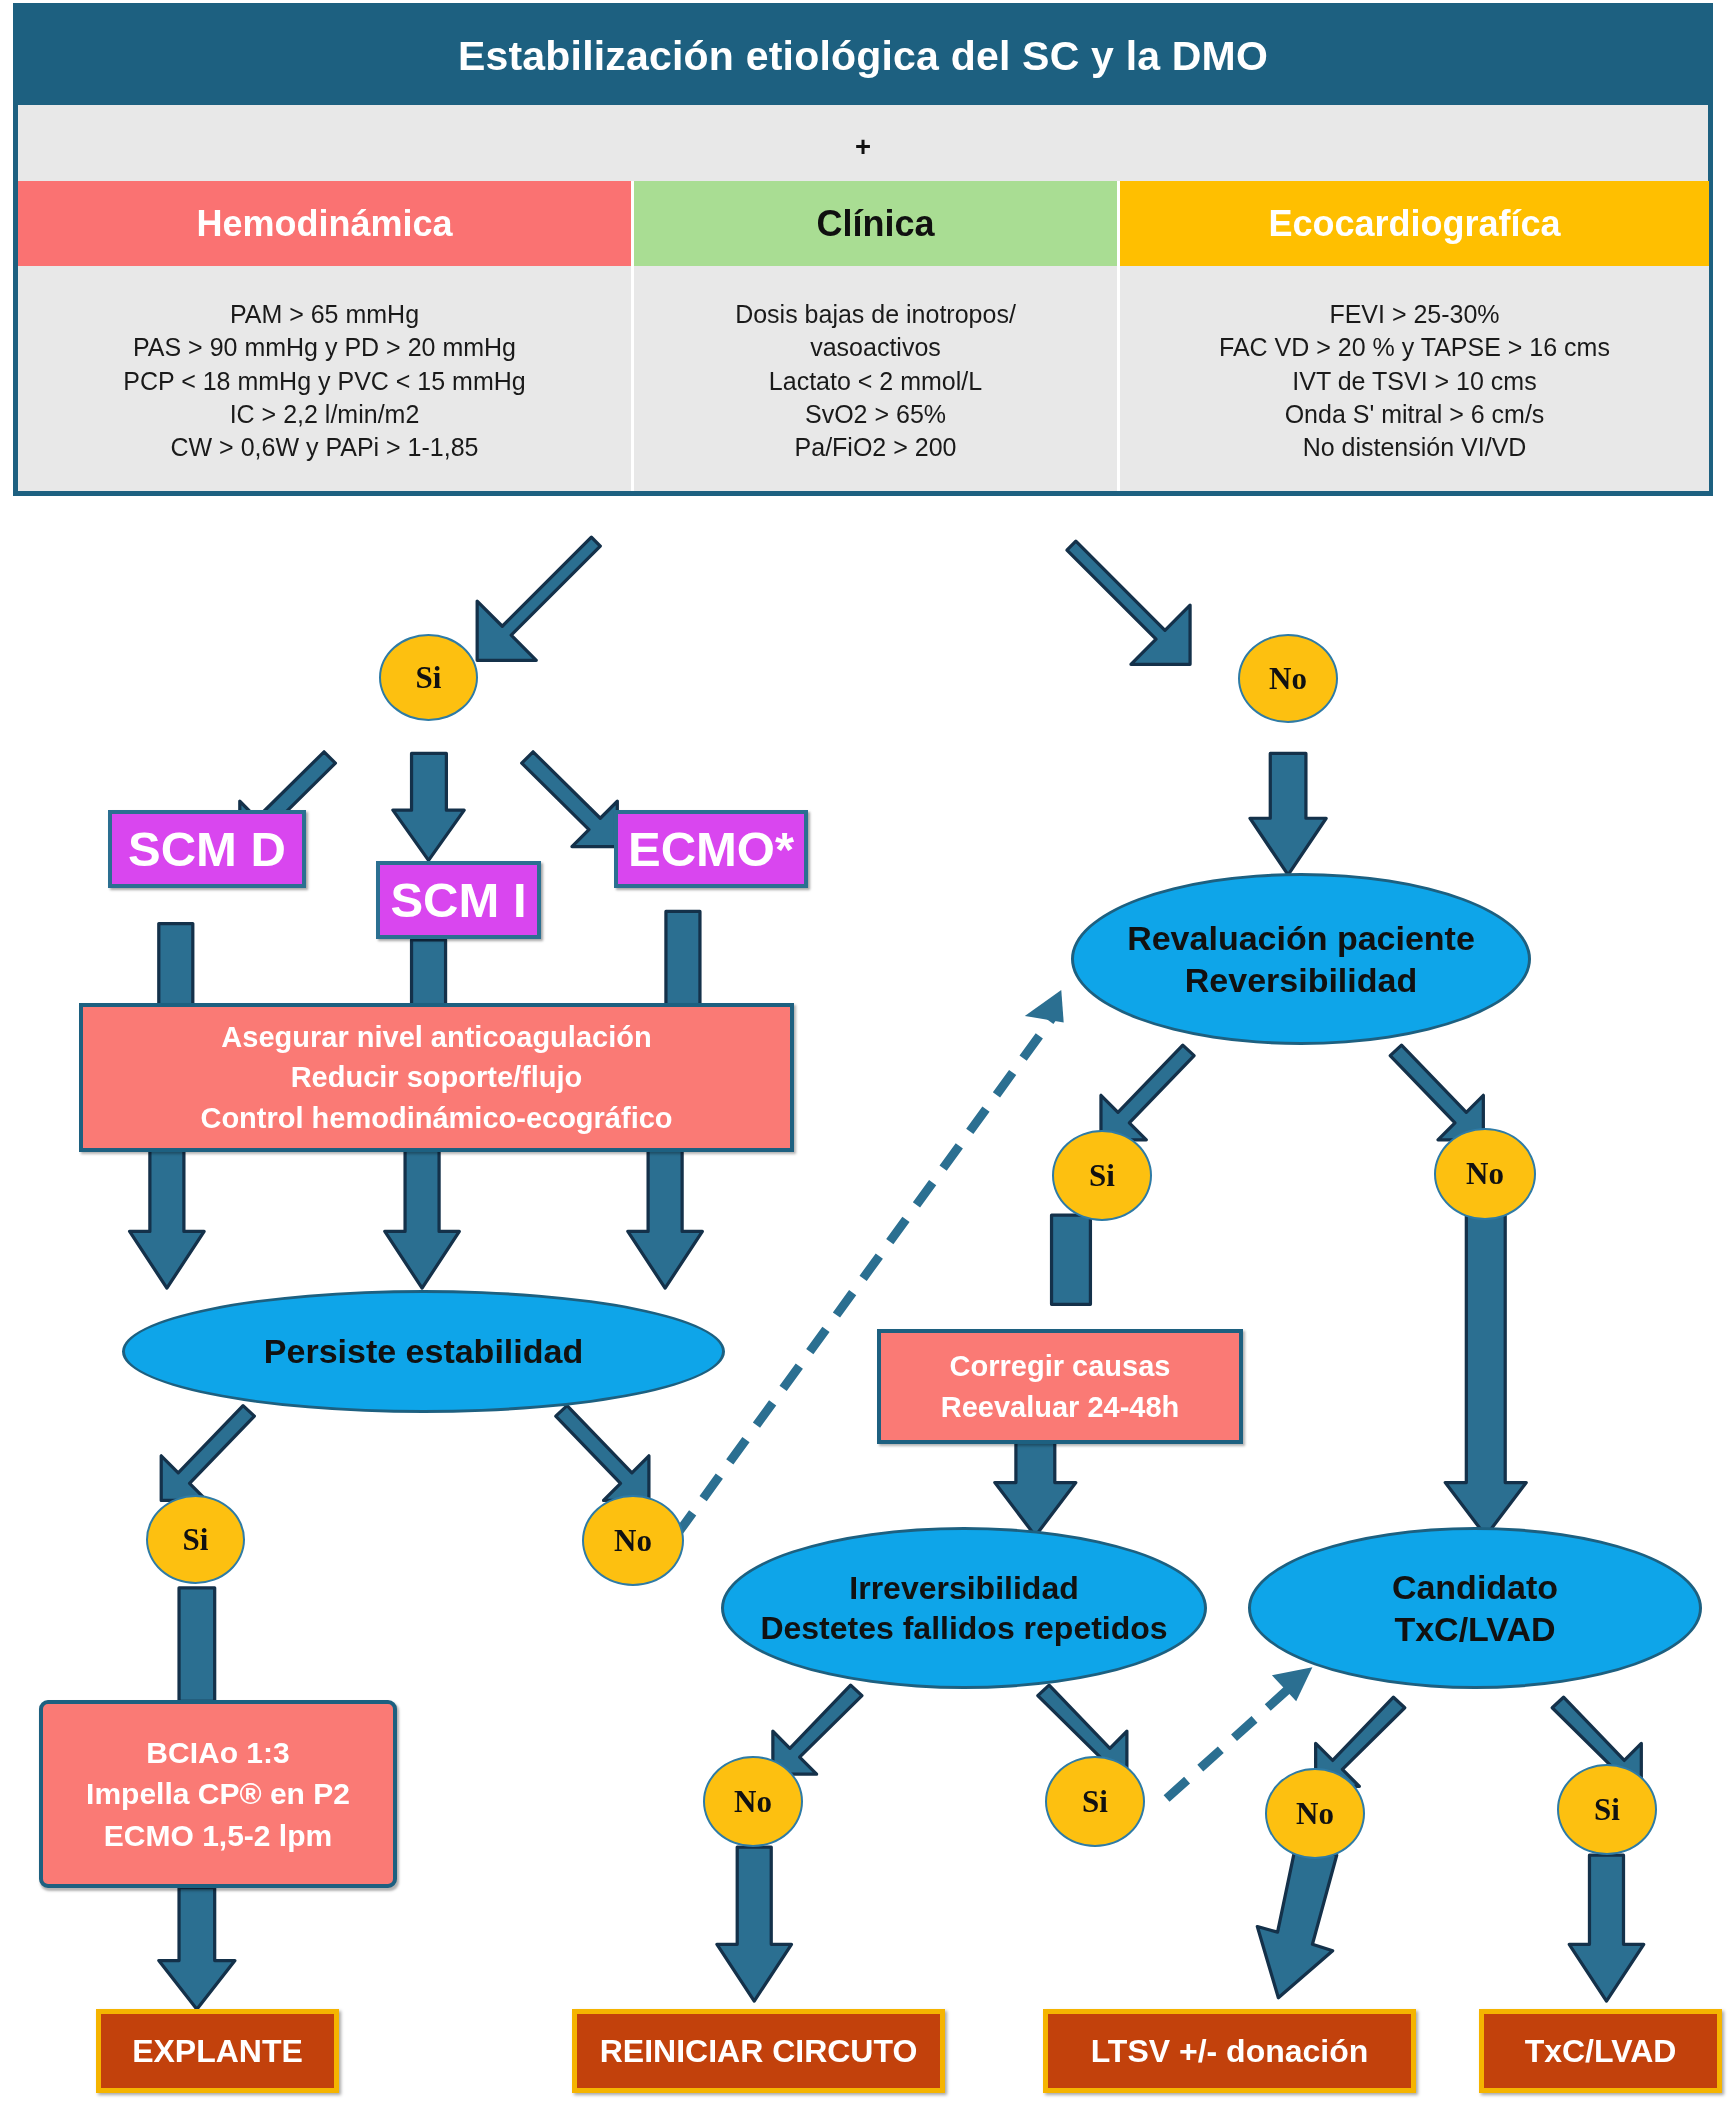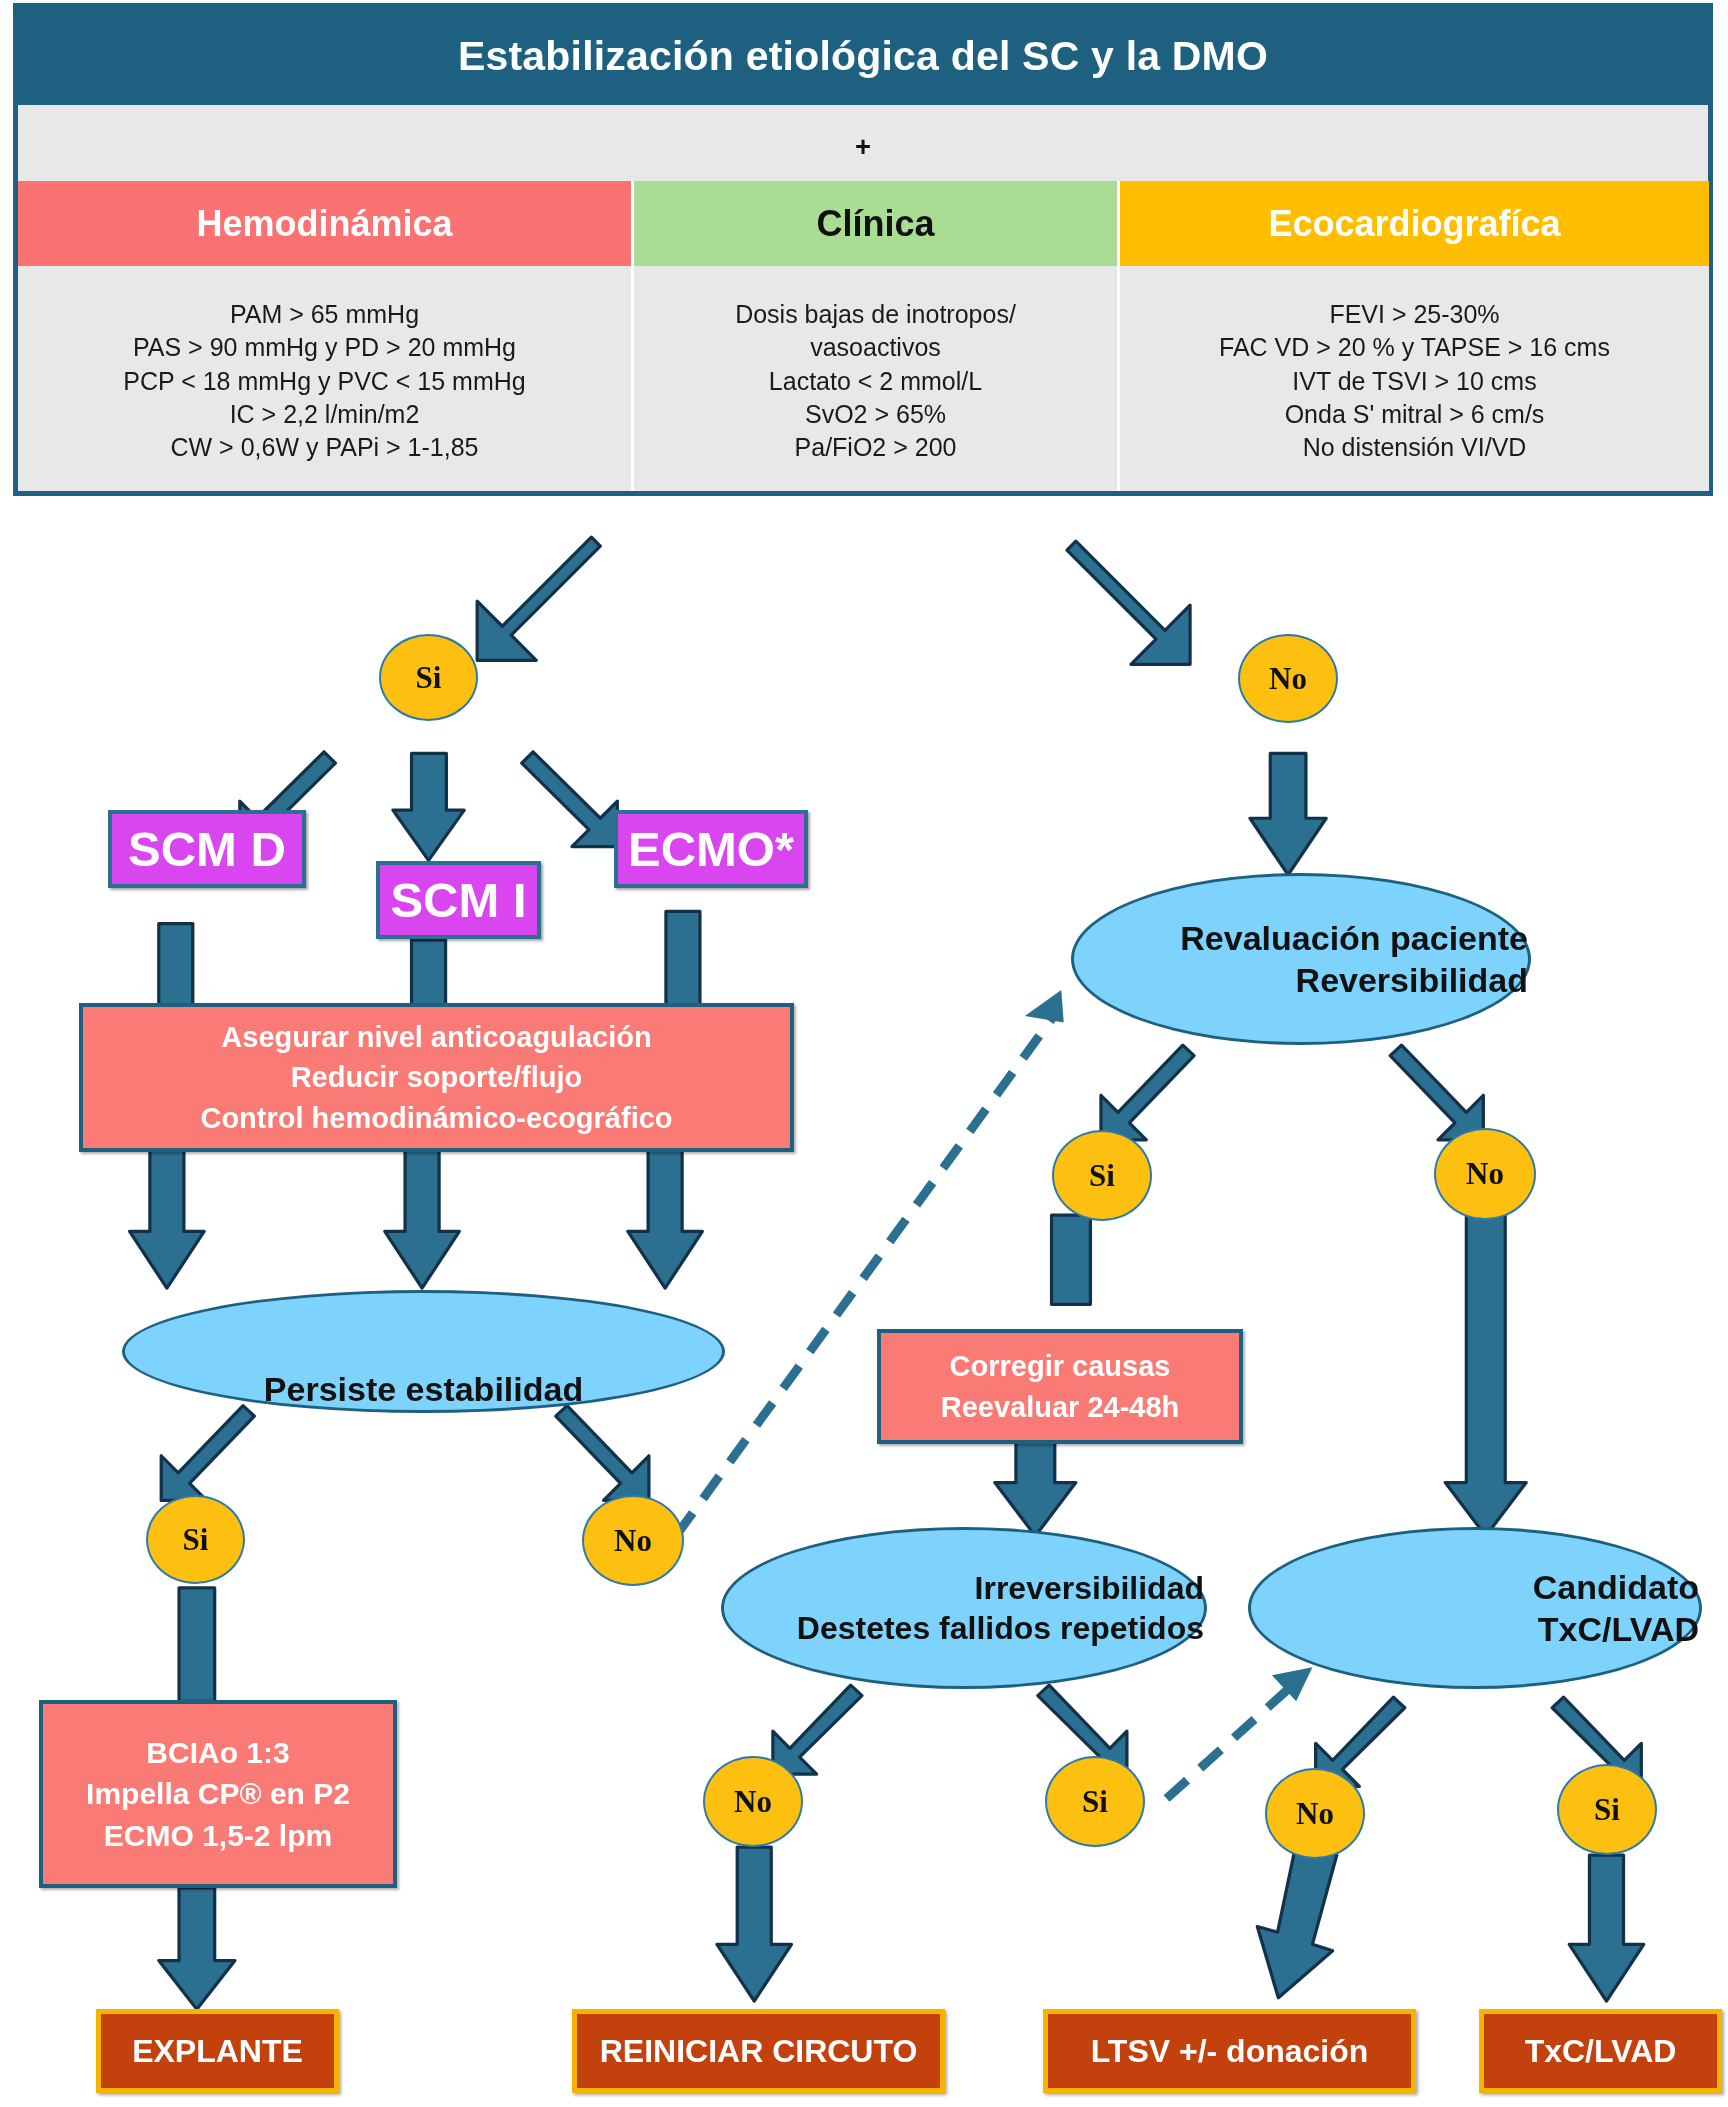--- a/index.html
+++ b/index.html
@@ -34,22 +34,22 @@
 
   .decision{border-radius:50%;background:#fdc010;border:2.4px solid #2e7ba6;
             color:#111;font-weight:bold;font-size:31px;font-family:Liberation Serif, serif;}
 
   .redbox{background:#d946ef;border:4px solid #2b6f91;color:#ffffff;font-weight:bold;font-size:49px;
           box-shadow:1.6px 2.4px 2.4px rgba(0,0,0,.35);margin-left:29px;}
 
   .pinkbox{background:#fa7a75;border:4.9px solid #1d6080;color:#ffffff;font-weight:bold;font-size:29px;
            line-height:1.38;box-shadow:1.6px 2.4px 2.4px rgba(0,0,0,.3);}
 
-  .ellipse{border-radius:50%;background:#7dd3fc;border:3.2px solid #1d6080;color:#111;
-           font-weight:bold;font-size:34px;line-height:1.25;align-items:flex-end;}
+  .ellipse{border-radius:50%;background:#0ea5e9;border:3.2px solid #1d6080;color:#111;
+           font-weight:bold;font-size:34px;line-height:1.25;}
 
   .terminal{background:#c2410c;border:5.7px solid #f5b400;color:#ffffff;font-weight:bold;font-size:32px;
             box-shadow:1.6px 2.4px 3.2px rgba(0,0,0,.35);}
 
   
   #arrows{position:absolute;left:0;top:0;width:1728px;height:2108px;pointer-events:none;}
   .arw{fill:#2b6f91;stroke:#14314a;stroke-width:4;stroke-linejoin:round;}
   .dash{fill:none;stroke:#2b6f91;stroke-width:11;stroke-dasharray:34 22;stroke-linecap:butt;}
   .dashhead{fill:#2b6f91;}
 </style>
@@ -189,21 +189,21 @@
     <span>Persiste estabilidad</span>
   </div>
 
   <div class="node decision" style="left:146px;top:1495px;width:99px;height:89px;">
     <span>Si</span>
   </div>
   <div class="node decision" style="left:582px;top:1495px;width:102px;height:91px;">
     <span>No</span>
   </div>
 
-  <div class="node pinkbox" style="left:39px;top:1700px;width:358px;height:188px;flex-direction:column;font-size:30px;">
+  <div class="node pinkbox" style="left:39px;top:1700px;width:358px;height:188px;flex-direction:column;font-size:30px;border-radius:9px;">
     <div>BCIAo 1:3</div>
     <div>Impella CP® en P2</div>
     <div>ECMO 1,5-2 lpm</div>
   </div>
 
   <div class="node ellipse" style="left:1071px;top:873px;width:460px;height:172px;flex-direction:column;">
     <div>Revaluación paciente</div>
     <div>Reversibilidad</div>
   </div>
 

